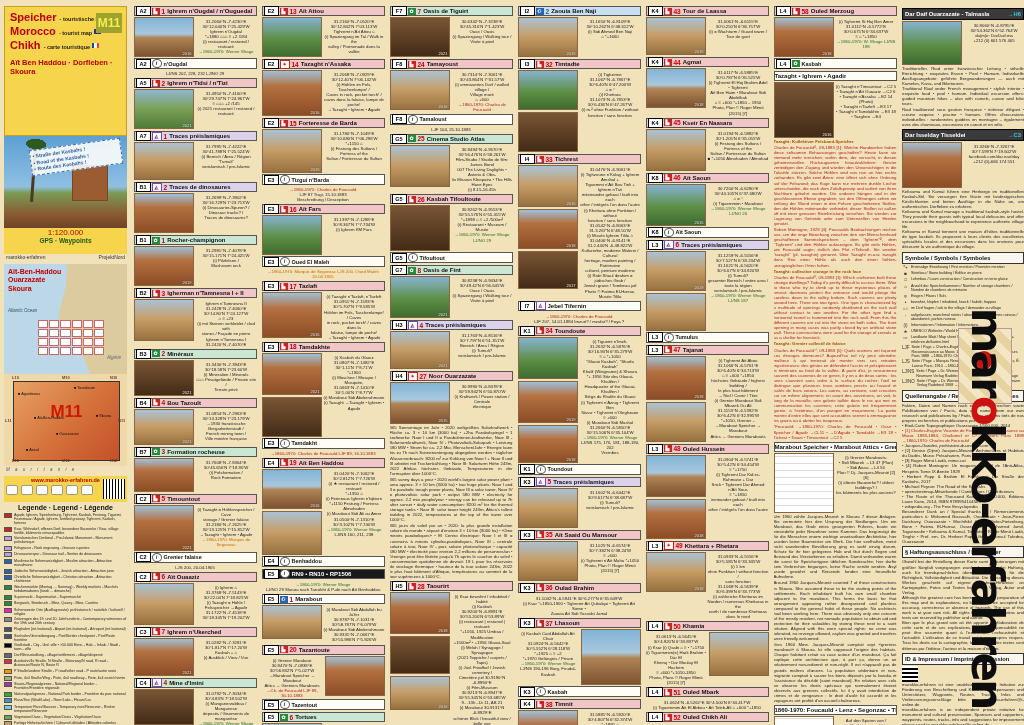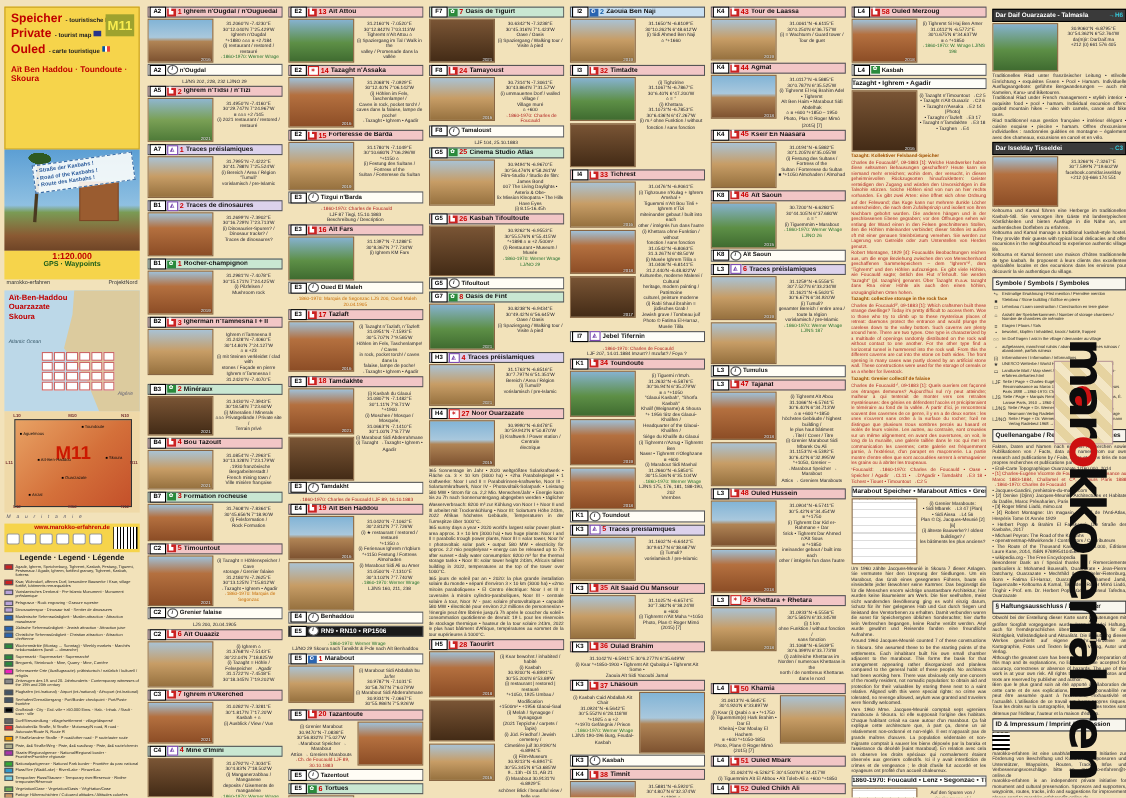--- a/index.html
+++ b/index.html
@@ -15,21 +15,21 @@
   .flag{display:inline-block;width:7px;height:5px;vertical-align:middle;margin-left:2px;}
   .flag.de{background:linear-gradient(180deg,#000 33%,#d00 33% 66%,#ffce00 66%);}
   .flag.gb{background:#26348b;}
   .flag.fr{background:linear-gradient(90deg,#0055a4 33%,#fff 33% 66%,#ef4135 66%);}
   .mainphoto{position:absolute;left:4px;top:136px;width:123px;height:92px;background:linear-gradient(180deg,#5c9fd4 0%,#8fc0e2 55%,#7a9b55 62%,#8a5a33 85%,#6e4426 100%);}
   .palm{position:absolute;left:28px;top:10px;width:3px;height:56px;background:#4a3a20;transform:rotate(4deg);}
   .palm:before{content:"";position:absolute;left:-10px;top:-8px;width:24px;height:12px;background:radial-gradient(ellipse at center,#2e5a22 0 60%,transparent 61%);border-radius:50%;}
   .kasbah{position:absolute;right:20px;top:30px;width:34px;height:34px;background:#9a5c30;box-shadow:0 0 0 1px #7c4523;}
   .stamp{position:absolute;left:26px;top:8px;width:86px;padding:2px;background:rgba(255,255,252,.88);border:1px dashed #3a6ea8;transform:rotate(-8deg);font-size:5px;color:#2a5a9a;font-weight:bold;line-height:1.3;}
   .scaleblock{position:absolute;left:4px;top:228px;width:123px;height:26px;background:#f6d44b;text-align:center;}
-  .scaleblock .s1{font-size:8px;font-weight:bold;color:#c00000;}
+  .scaleblock .s1{font-size:8px;font-weight:normal;color:#c00000;}
   .scaleblock .s2{font-size:6.5px;font-weight:bold;color:#1a5c1a;}
   .brandrow{position:absolute;left:4px;top:254px;width:123px;height:9px;font-size:5px;color:#333;display:flex;justify-content:space-between;padding:0 2px;box-sizing:border-box;}
   .mamap{position:absolute;left:4px;top:264px;width:123px;height:110px;background:#bcd8e8;overflow:hidden;}
   .land{position:absolute;right:-8px;top:-4px;width:96px;height:118px;background:#dccb9e;clip-path:polygon(30% 0,100% 0,100% 100%,55% 100%,40% 70%,20% 48%,28% 22%);}
   .maplabel{position:absolute;left:4px;top:4px;font-size:7px;font-weight:bold;color:#c00000;line-height:1.2;}
   .ocean{position:absolute;left:4px;top:44px;font-size:4.5px;color:#356;font-style:italic;}
   .alg{position:absolute;right:6px;bottom:14px;font-size:4.5px;color:#667;font-style:italic;}
   .sheetgrid{position:absolute;left:34px;top:56px;width:66px;height:34px;display:grid;grid-template-columns:repeat(6,1fr);grid-auto-rows:8px;gap:1px;}
   .sheetgrid i{background:#fff;border:0.5px solid #c66;}
   .m11map{position:absolute;left:4px;top:374px;width:123px;height:92px;background:#efd9a8;box-sizing:border-box;padding:7px 9px;}
@@ -109,23 +109,23 @@
 </style>
 </head>
 <body>
 
 <div id="page">
 
   <aside id="left">
     <div class="titlecard">
       <div class="m11box">M11</div>
       <div class="tl"><span>Speicher</span> <small>- touristische Karte</small><span class="flag de"></span></div>
-      <div class="tl"><span>Private</span> <small>- tourist map</small><span class="flag gb"></span></div>
-      <div class="tl"><span>Ouled</span> <small>- carte touristique</small><span class="flag fr"></span></div>
-      <div class="subtitle">Aït Ben Haddou · Toundoute · Skoura</div>
+      <div class="tl"><span>Morocco</span> <small>- tourist map</small><span class="flag gb"></span></div>
+      <div class="tl"><span>Chikh</span> <small>- carte touristique</small><span class="flag fr"></span></div>
+      <div class="subtitle">Aït Ben Haddou · Dorfleben · Skoura</div>
     </div>
     <div class="mainphoto">
       <div class="palm"></div>
       <div class="kasbah"></div>
       <div class="stamp" id="stamp">
           <div>• Straße der Kasbahs !</div>
           <div>• Road of the Kasbahs !</div>
           <div>• Route des Kasbahs !</div>
         </div>
     </div>

